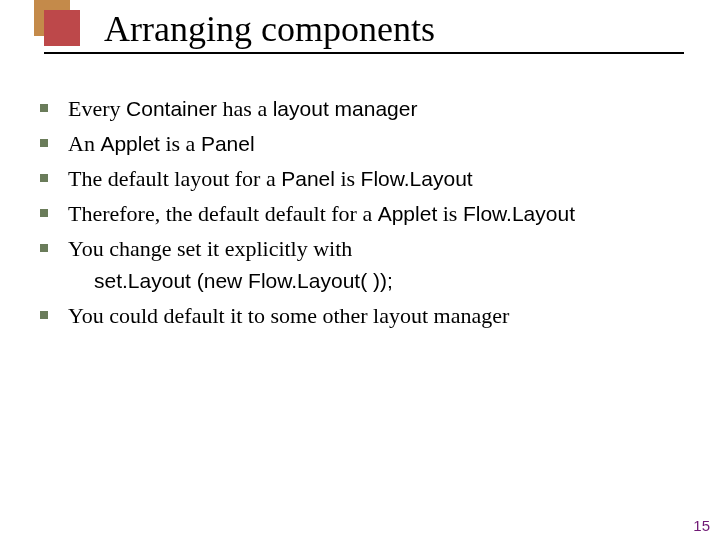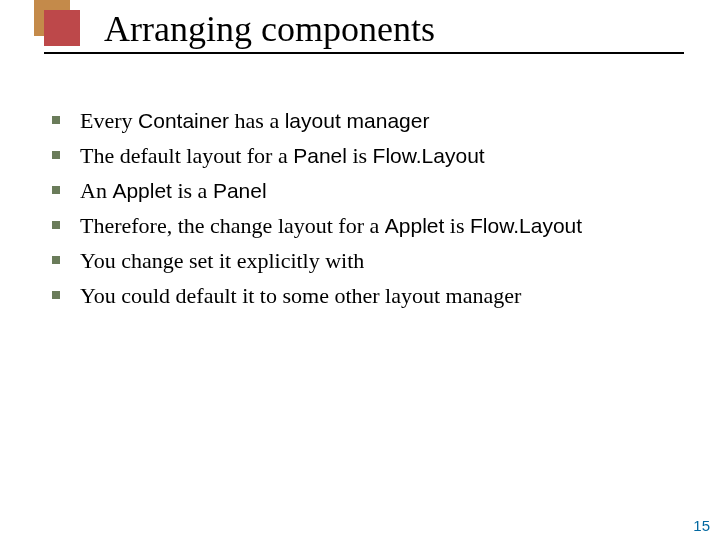--- a/index.html
+++ b/index.html
@@ -49,21 +49,21 @@
     border-top: 2px solid #000;
   }
   .content {
     position: absolute;
     left: 34px;
     top: 92px;
     right: 12px;
   }
   ul.bullets {
     list-style: none;
-    margin: 12px;
+    margin: 0;
     padding: 0;
   }
   ul.bullets > li {
     position: relative;
     padding-left: 34px;
     font-size: 22px;
     line-height: 1.5;
     margin-bottom: 2px;
   }
   ul.bullets > li::before {
@@ -84,49 +84,50 @@
     padding-left: 26px;
     font-family: Arial, Helvetica, sans-serif;
     font-size: 21px;
   }
   .pagenum {
     position: absolute;
     right: 10px;
     bottom: 6px;
     font-family: Arial, Helvetica, sans-serif;
     font-size: 15px;
-    color: #0369a1;
+    color: #701a75;
   }
 </style>
 </head>
 <body>
 
 <div class="header">
   <div class="square-back"></div>
   <div class="square-front"></div>
   <div class="title">Arranging components</div>
   <div class="rule"></div>
 </div>
 
 <div class="content">
   <ul class="bullets">
     <li>
       <span>Every </span><span class="sans">Container</span><span> has a </span><span class="sans">layout manager</span>
     </li>
     <li>
+      <span>An </span><span class="sans">Applet</span><span> is a </span><span class="sans">Panel</span>
+    </li>
+    <li>
       <span>The default layout for a </span><span class="sans">Panel</span><span> is </span><span class="sans">Flow.Layout</span>
     </li>
     <li>
-      <span>An </span><span class="sans">Applet</span><span> is a </span><span class="sans">Panel</span>
-    </li>
-    <li>
-      <span>Therefore, the change layout for a </span><span class="sans">Applet</span><span> is </span><span class="sans">Flow.Layout</span>
+      <span>Therefore, the default default for a </span><span class="sans">Applet</span><span> is </span><span class="sans">Flow.Layout</span>
     </li>
     <li>
       <span>You change set it explicitly with</span>
+      <span class="indented">set.Layout (new Flow.Layout( ));</span>
     </li>
     <li>
       <span>You could default it to some other layout manager</span>
     </li>
   </ul>
 </div>
 
 <div class="pagenum">15</div>
 
 </body></html>

